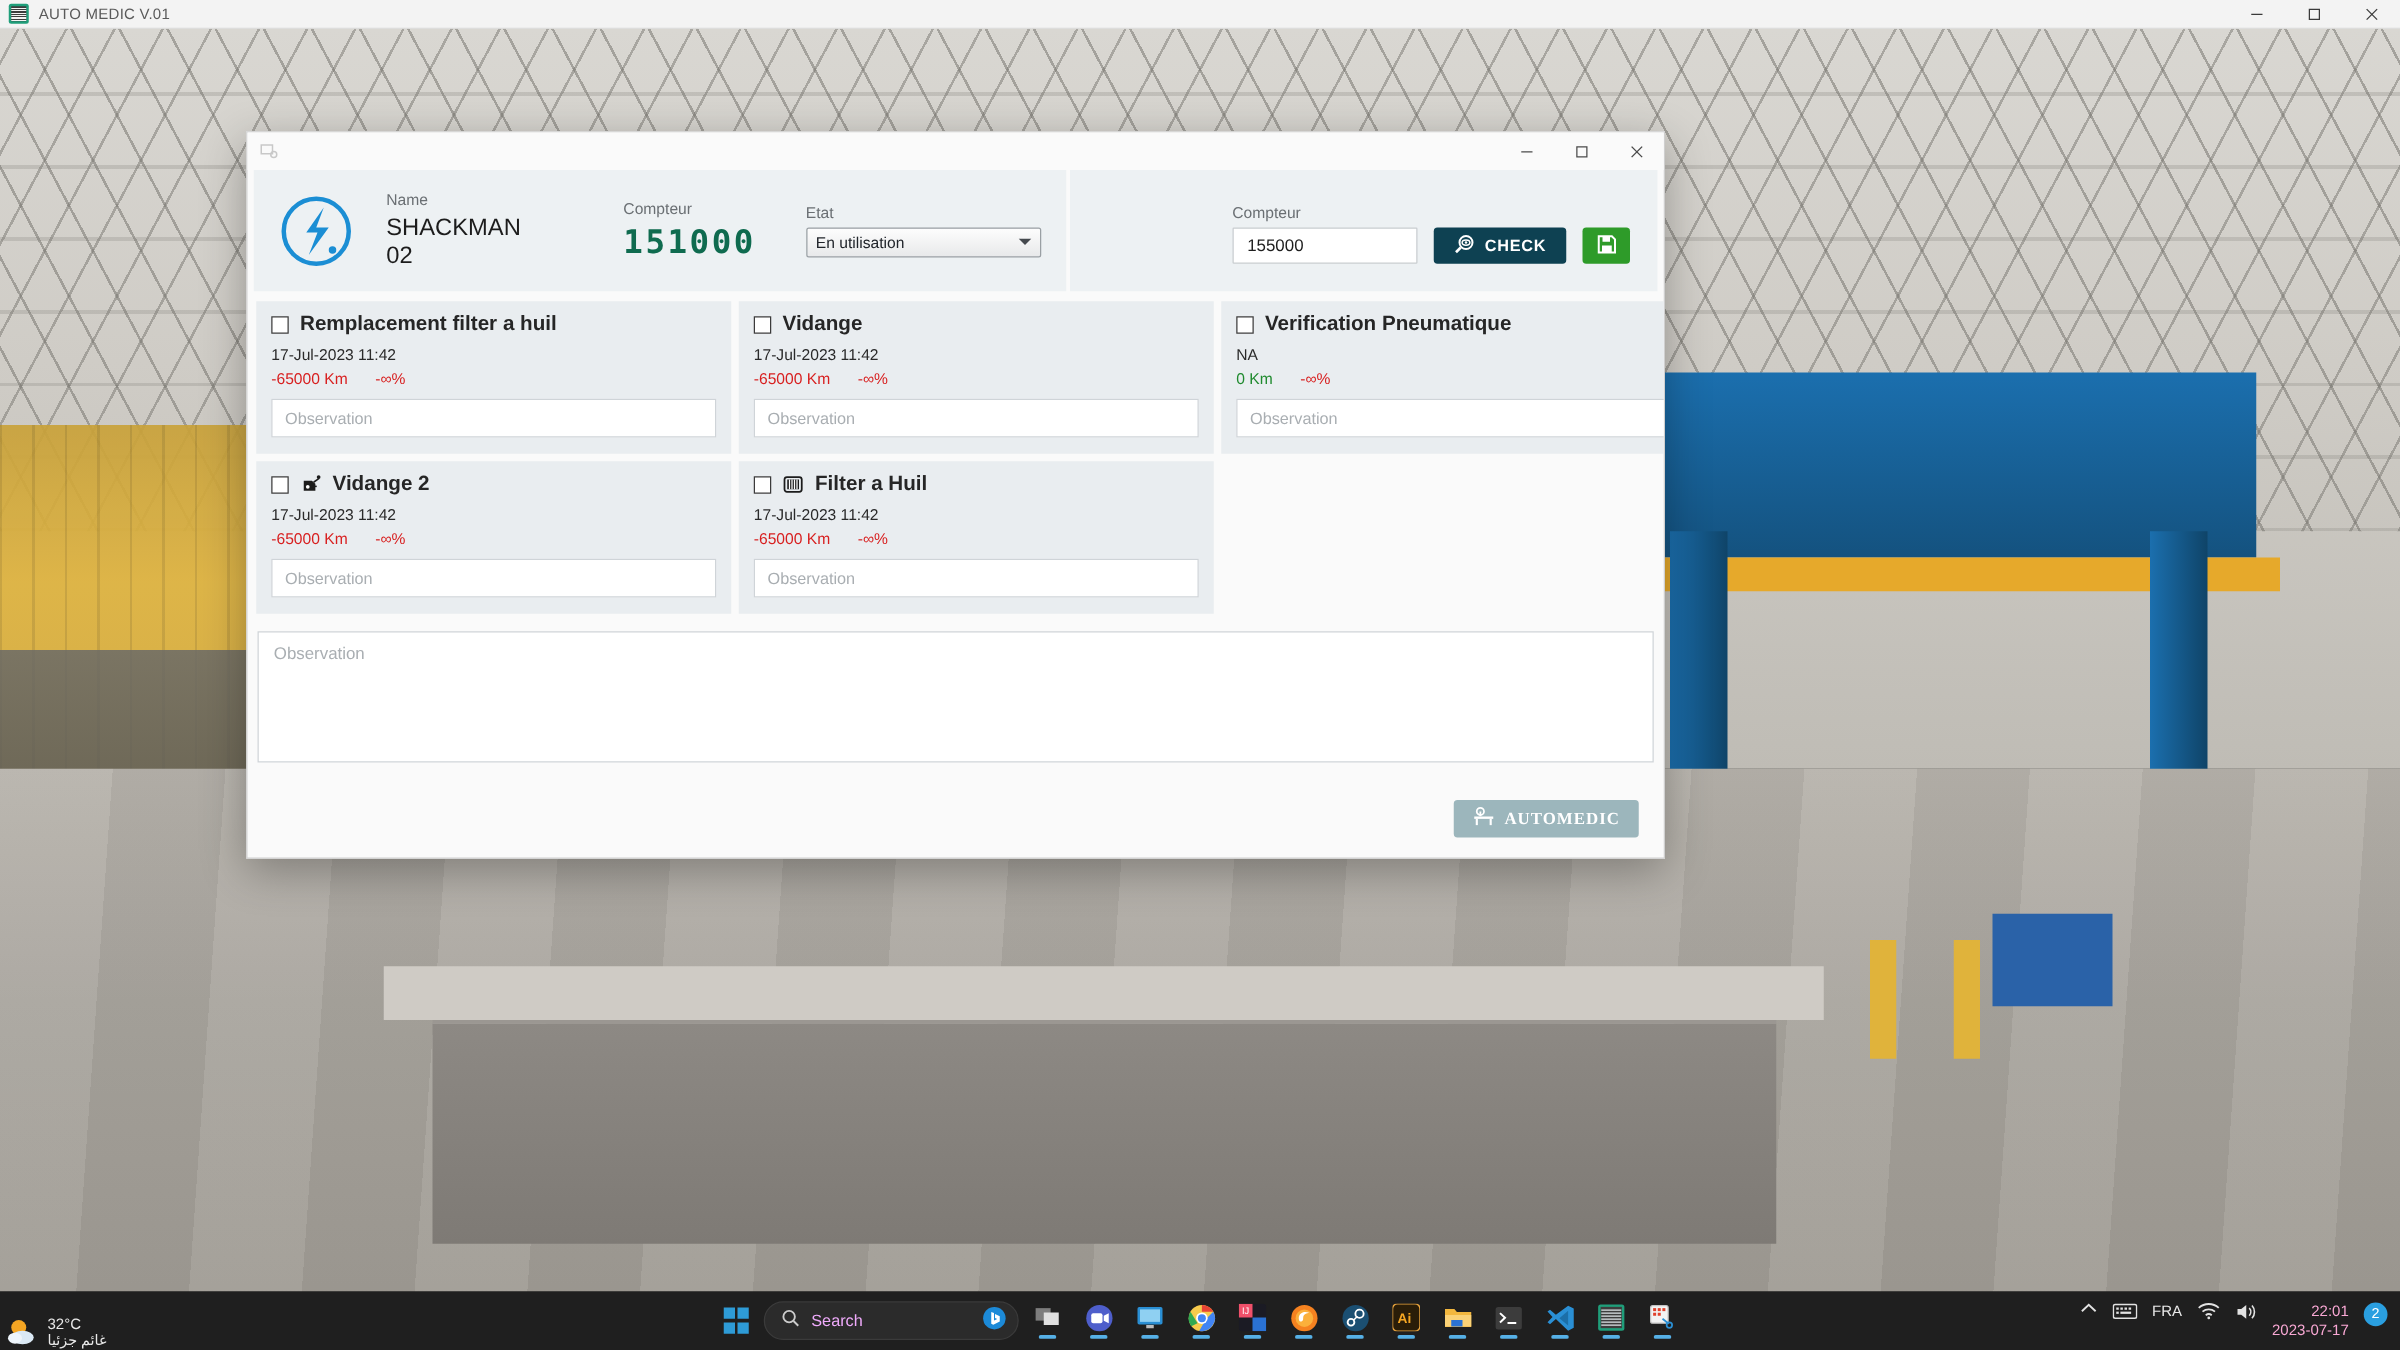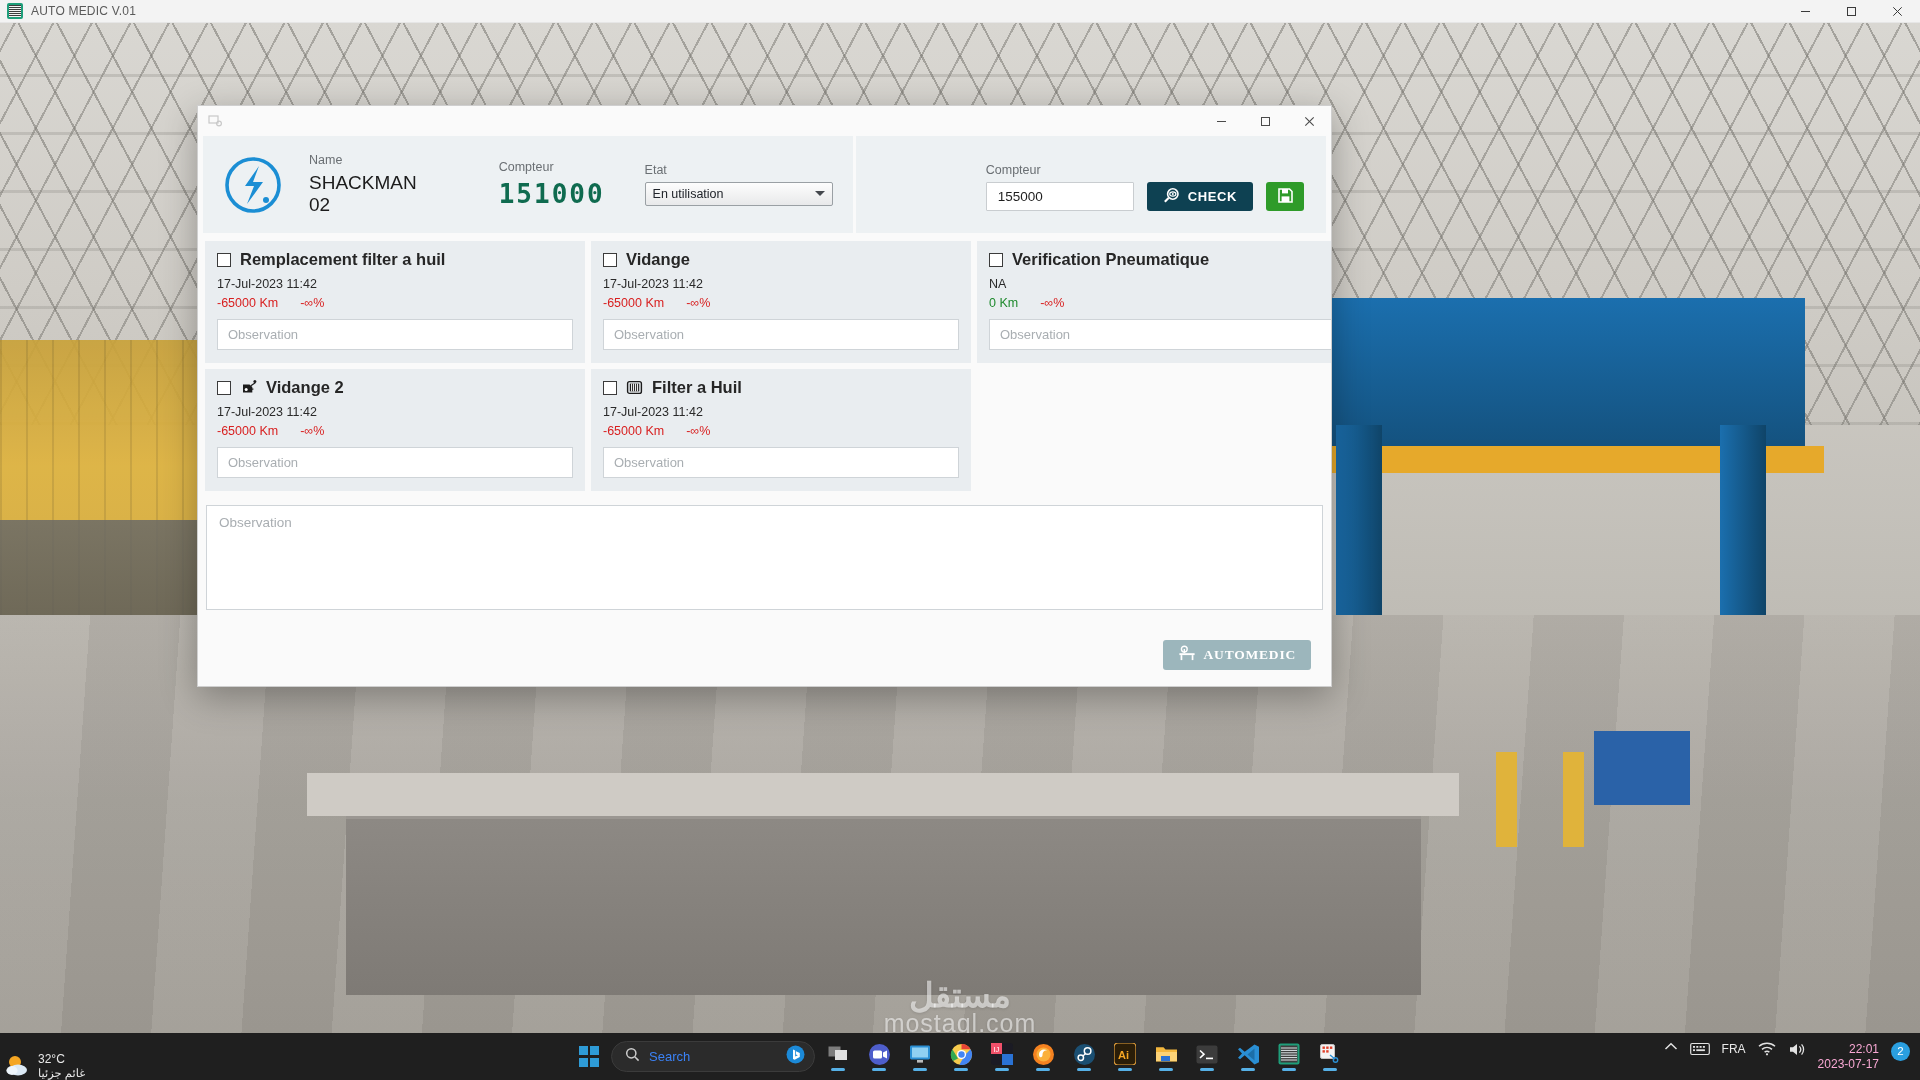--- a/index.html
+++ b/index.html
@@ -341,21 +341,21 @@
   }
   .tb-start { width: 34px; height: 34px; display:flex; align-items:center; justify-content:center; }
   .winlogo { display: grid; grid-template-columns: 9px 9px; grid-template-rows: 9px 9px; gap: 2.5px; }
   .winlogo i { background: #2e9bd6; display: block; }
   .searchbox {
     width: 204px; height: 31px; border-radius: 16px;
     background: #2b2b2b; border: 1px solid #3b3b3b;
     display: flex; align-items: center; gap: 9px;
     padding: 0 9px 0 13px;
   }
-  .search-ph { font-size: 13px; color: #3b82f6; flex: 1; }
+  .search-ph { font-size: 13px; color: #f0abfc; flex: 1; }
   .tb-app {
     width: 36px; height: 40px;
     display: flex; flex-direction: column;
     align-items: center; justify-content: center; gap: 2px;
     position: relative;
   }
   .tb-app .dot {
     width: 8px; height: 2.5px; border-radius: 2px; background: #8d8d8d;
   }
   .tb-app.active .dot { width: 14px; background: #56b0e6; }
@@ -417,24 +417,20 @@
       <div class="bg-craneleg1"></div>
       <div class="bg-craneleg2"></div>
       <div class="bg-floor"></div>
       <div class="bg-slab2"></div>
       <div class="bg-slab"></div>
       <div class="bg-blue-crate"></div>
       <div class="bg-yellowpost1"></div>
       <div class="bg-yellowpost2"></div>
     </div>
 
-    <div class="watermark">
-      <span>مستقل</span>
-      <span class="wm-sub">mostaql.com</span>
-    </div>
 
     <div class="dialog">
 
       <div class="dlg-titlebar">
         <div class="dlg-icon">
           <svg width="16" height="16" viewBox="0 0 16 16">
               <rect x="2" y="3" width="9" height="7" fill="none" stroke="currentColor" stroke-width="1.2"></rect>
               <circle cx="12" cy="10.5" r="2.4" fill="none" stroke="currentColor" stroke-width="1.2"></circle>
             </svg>
         </div>

